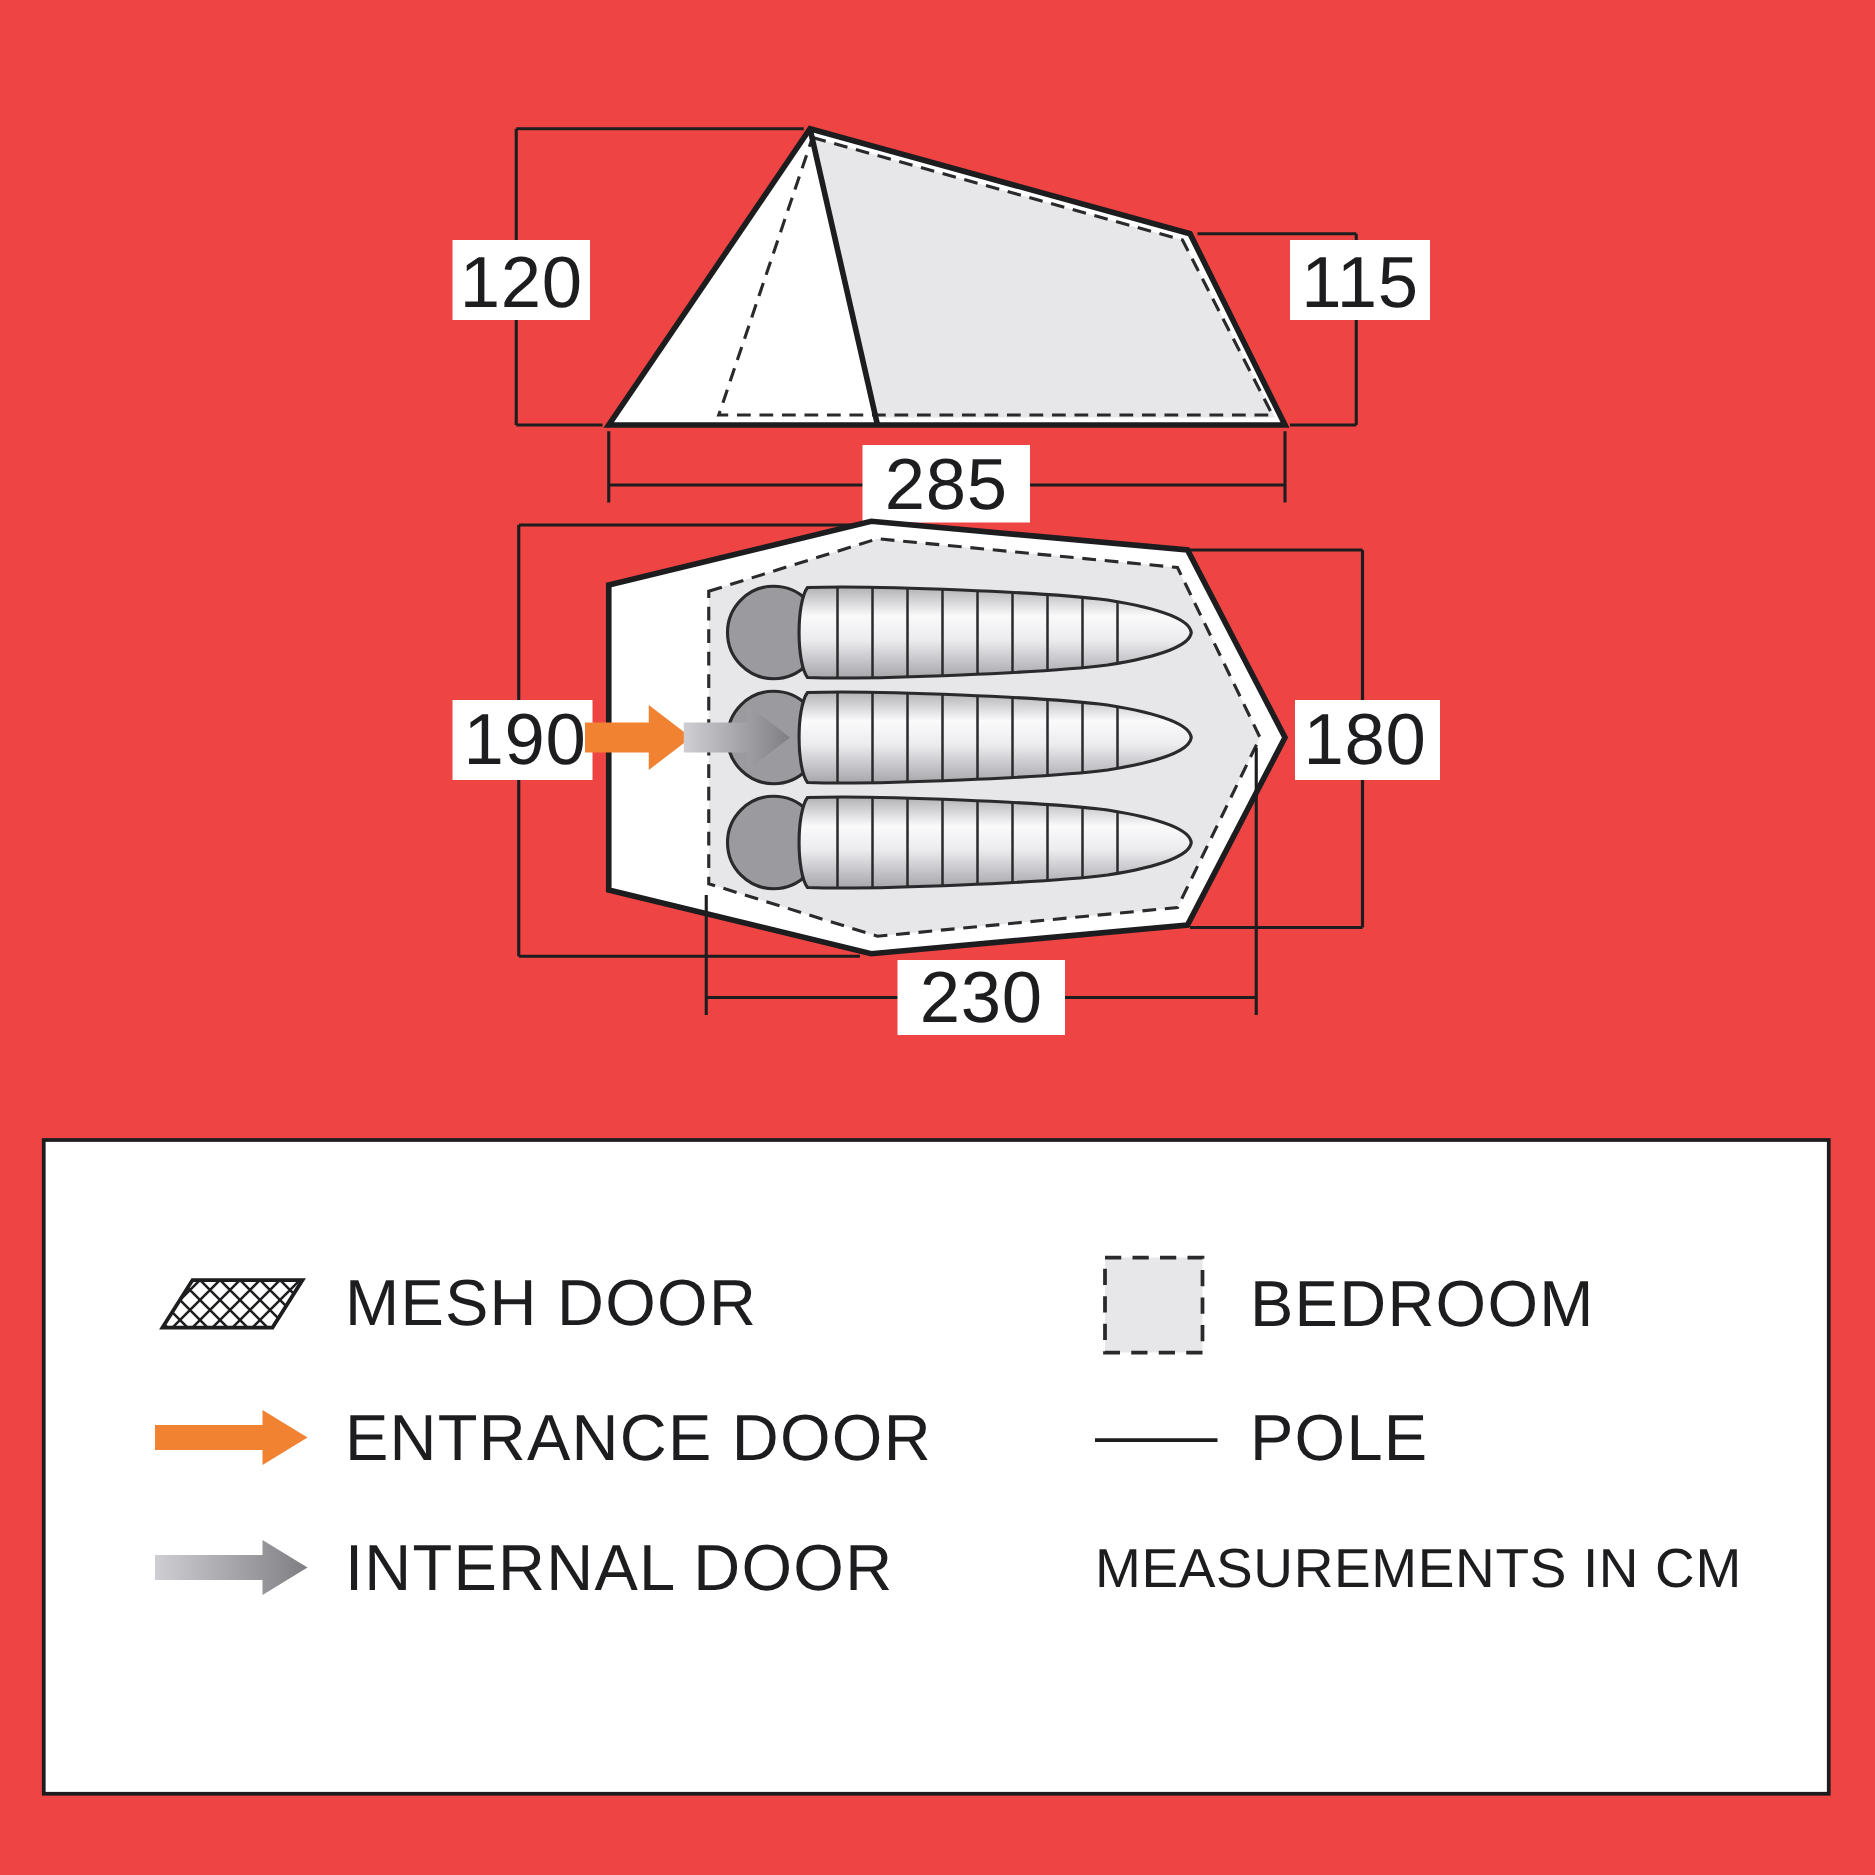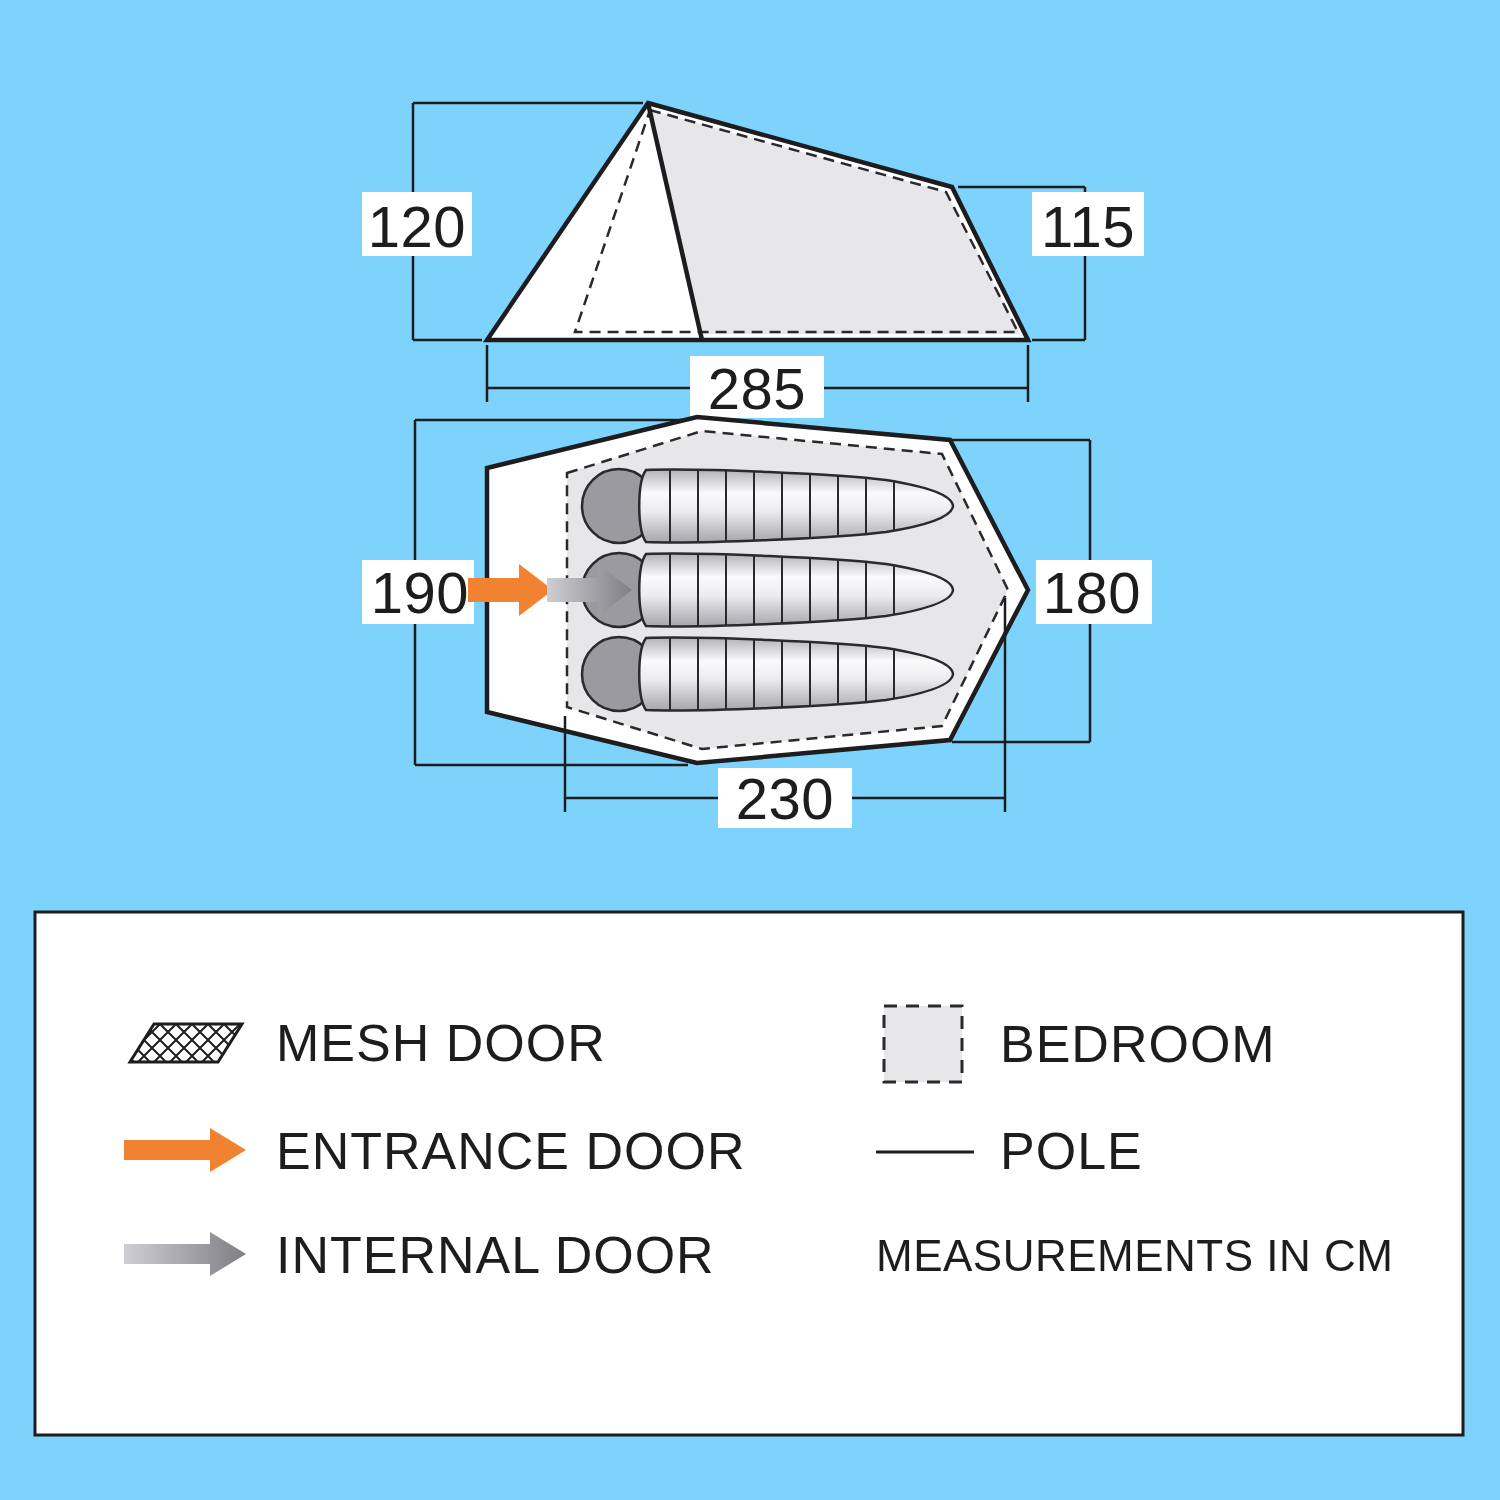--- a/index.html
+++ b/index.html
@@ -1,20 +1,20 @@
 <!DOCTYPE html>
 <html><head>
 <meta charset="utf-8">
 <style>
   html, body { margin: 0; padding: 0; background: #ffffff; }
   #stage {
     position: relative;
     width: 1500px;
     height: 1500px;
-    background: #7dd3fc;
+    background: #ef4444;
     font-family: "Liberation Sans", sans-serif;
     text-align: center;
   }
   svg { display: block; }
   text {
     font-family: "Liberation Sans", sans-serif;
     fill: #1d1d1f;
   }
   .dim-num { font-size: 58px; letter-spacing: 0.5px; }
   .legend-label { font-size: 52px; letter-spacing: 1px; }

